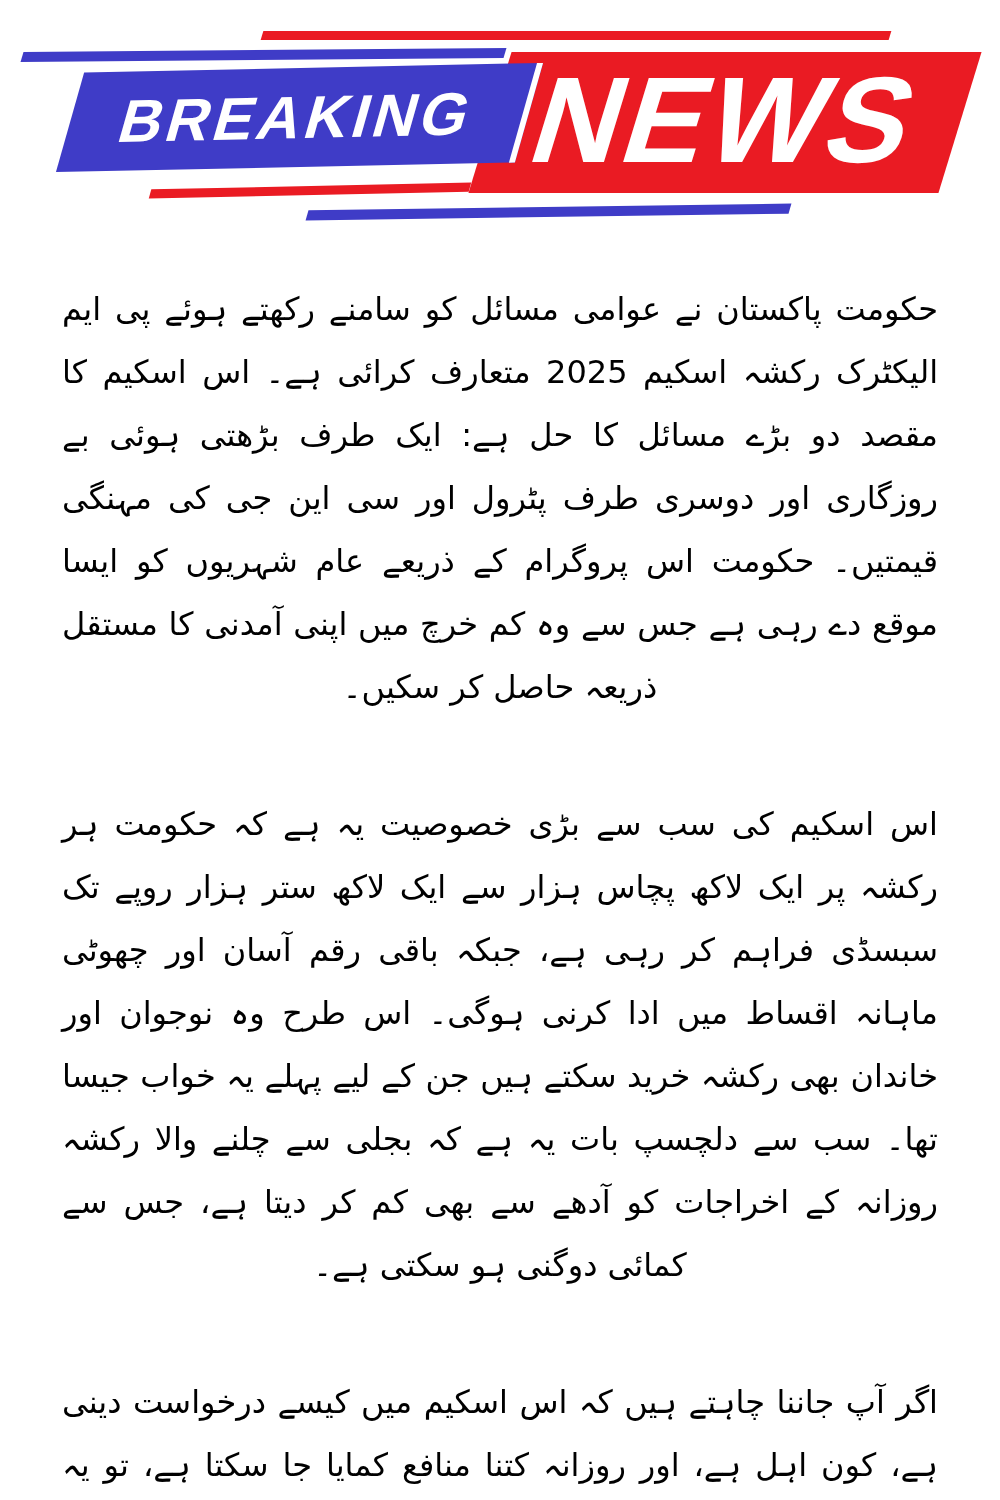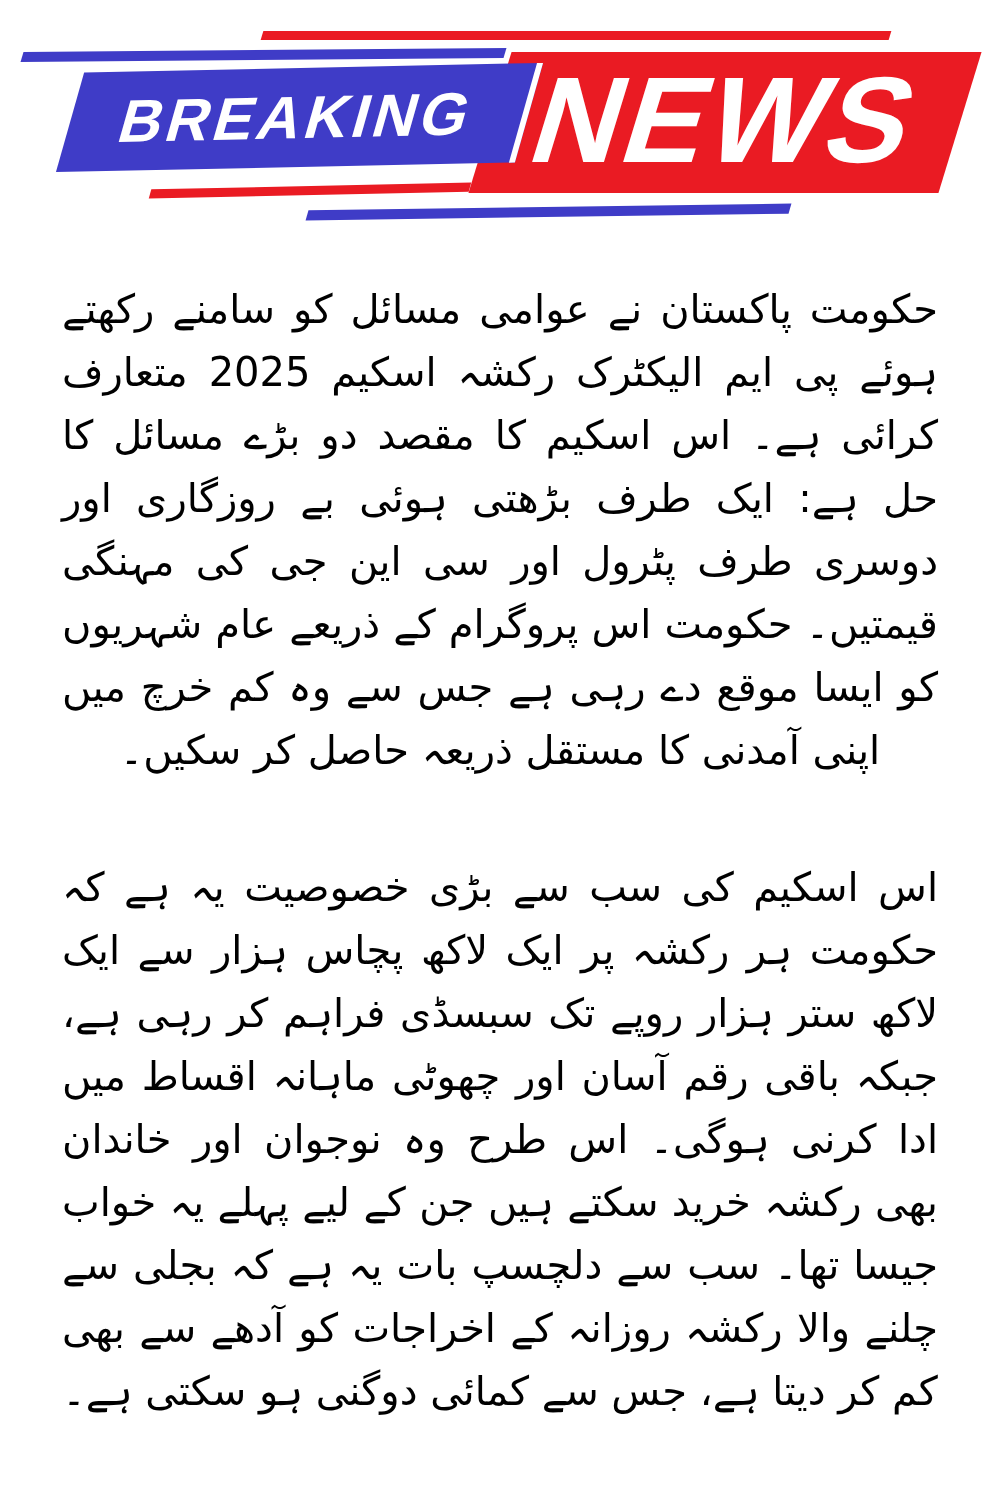--- a/index.html
+++ b/index.html
@@ -82,21 +82,21 @@
   
   .article {
     position: relative;
     margin-top: 28px;
     padding: 0 62px;
     direction: rtl;
     color: #000000;
   }
   .article p {
     margin: 0 0 74px 0;
-    font-size: 40px;
+    font-size: 32px;
     line-height: 63px;
     text-align: justify;
     text-align-last: center;
     font-family: "DejaVu Sans", "Liberation Serif", sans-serif;
   }
   .article p:last-child {
     margin-bottom: 0;
   }
 </style>
 </head>

